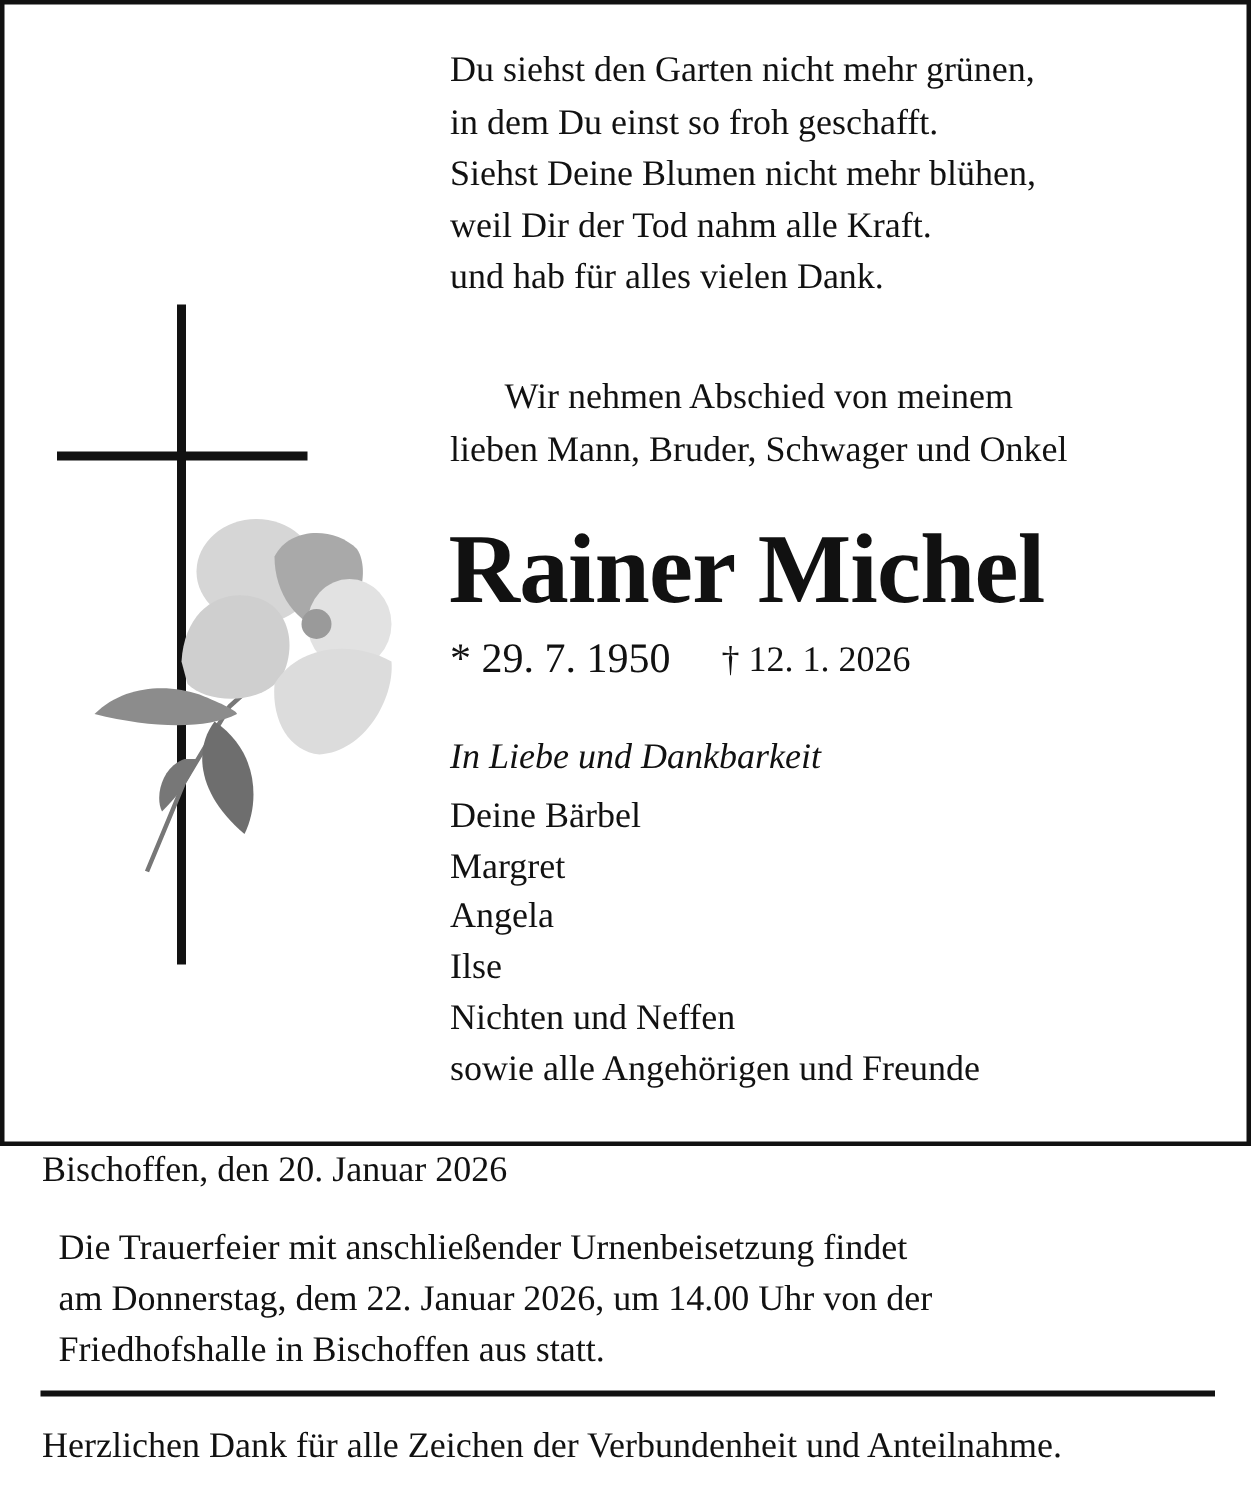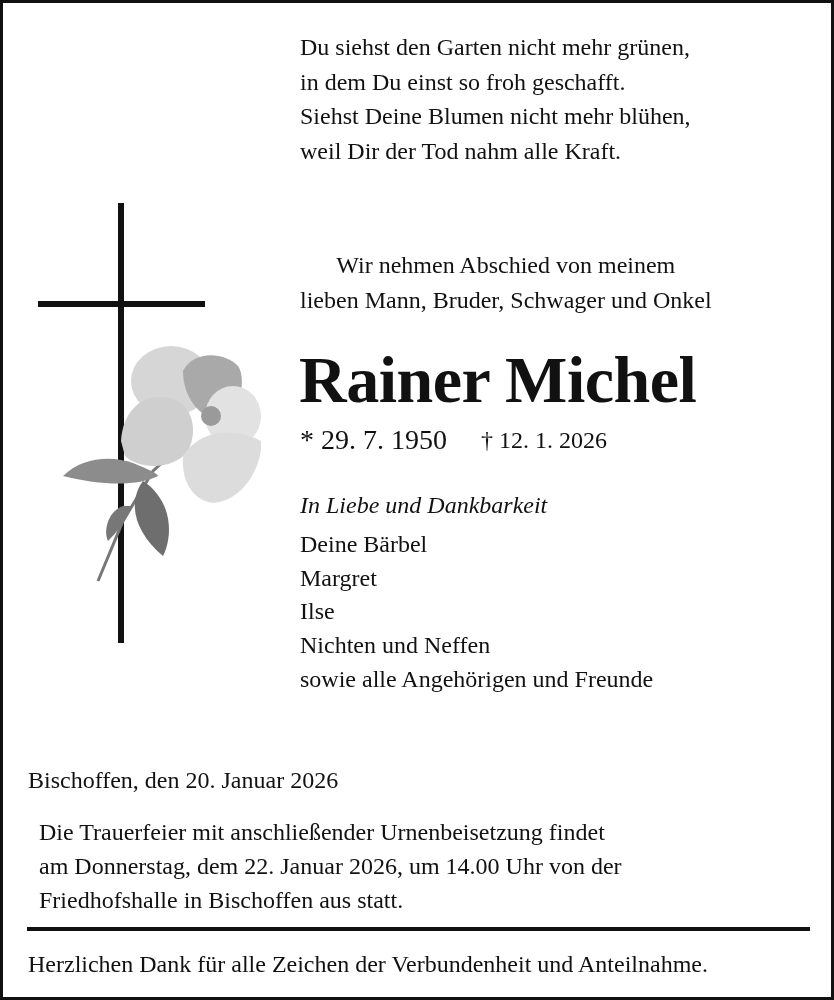--- a/index.html
+++ b/index.html
@@ -1,19 +1,19 @@
 <!DOCTYPE html>
 <html><head>
   <meta charset="utf-8">
   <style>
     html, body { margin: 0; padding: 0; background: #ffffff; }
     body { width: 834px; height: 1000px; overflow: hidden; }
     .frame {
       position: absolute; left: 0; top: 0;
-      width: 834px; height: 1000px;
+      width: 834px; height: 764px;
       box-sizing: border-box;
       border: 3px solid #111;
       background: #fff;
       font-family: "Liberation Serif", "DejaVu Serif", serif;
       color: #111;
     }
     .poem { position: absolute; left: 297px; top: 27px; }
     .poem .line { display: block; font-size: 24px; line-height: 34.5px; white-space: nowrap; }
     .intro { position: absolute; left: 297px; top: 245px; }
     .intro .line { display: block; font-size: 24px; line-height: 34.5px; white-space: nowrap; text-align: center; }
@@ -54,35 +54,37 @@
       <path d="M150 255 C165 230 200 225 228 240 C230 265 210 300 180 302 C160 300 148 280 150 255 Z" fill="#dcdcdc"></path>
       <circle cx="178" cy="215" r="10" fill="#9a9a9a"></circle>
     </svg>
   </div>
 
   <div class="poem">
     <span class="line">Du siehst den Garten nicht mehr grünen,</span>
     <span class="line">in dem Du einst so froh geschafft.</span>
     <span class="line">Siehst Deine Blumen nicht mehr blühen,</span>
     <span class="line">weil Dir der Tod nahm alle Kraft.</span>
+    <span class="line">und hab für alles vielen Dank.</span>
   </div>
 
   <div class="intro">
     <span class="line">Wir nehmen Abschied von meinem</span>
     <span class="line">lieben Mann, Bruder, Schwager und Onkel</span>
   </div>
 
   <div class="name">Rainer Michel</div>
   <div class="born">* 29. 7. 1950</div>
   <div class="died">† 12. 1. 2026</div>
 
   <div class="mourn-intro">In Liebe und Dankbarkeit</div>
   <div class="mourners">
     <span class="line">Deine Bärbel</span>
     <span class="line">Margret</span>
+    <span class="line">Angela</span>
     <span class="line">Ilse</span>
     <span class="line">Nichten und Neffen</span>
     <span class="line">sowie alle Angehörigen und Freunde</span>
   </div>
 
   <div class="place-date">Bischoffen, den 20. Januar 2026</div>
 
   <div class="service">
     <span class="line">Die Trauerfeier mit anschließender Urnenbeisetzung findet</span>
     <span class="line">am Donnerstag, dem 22. Januar 2026, um 14.00 Uhr von der</span>

